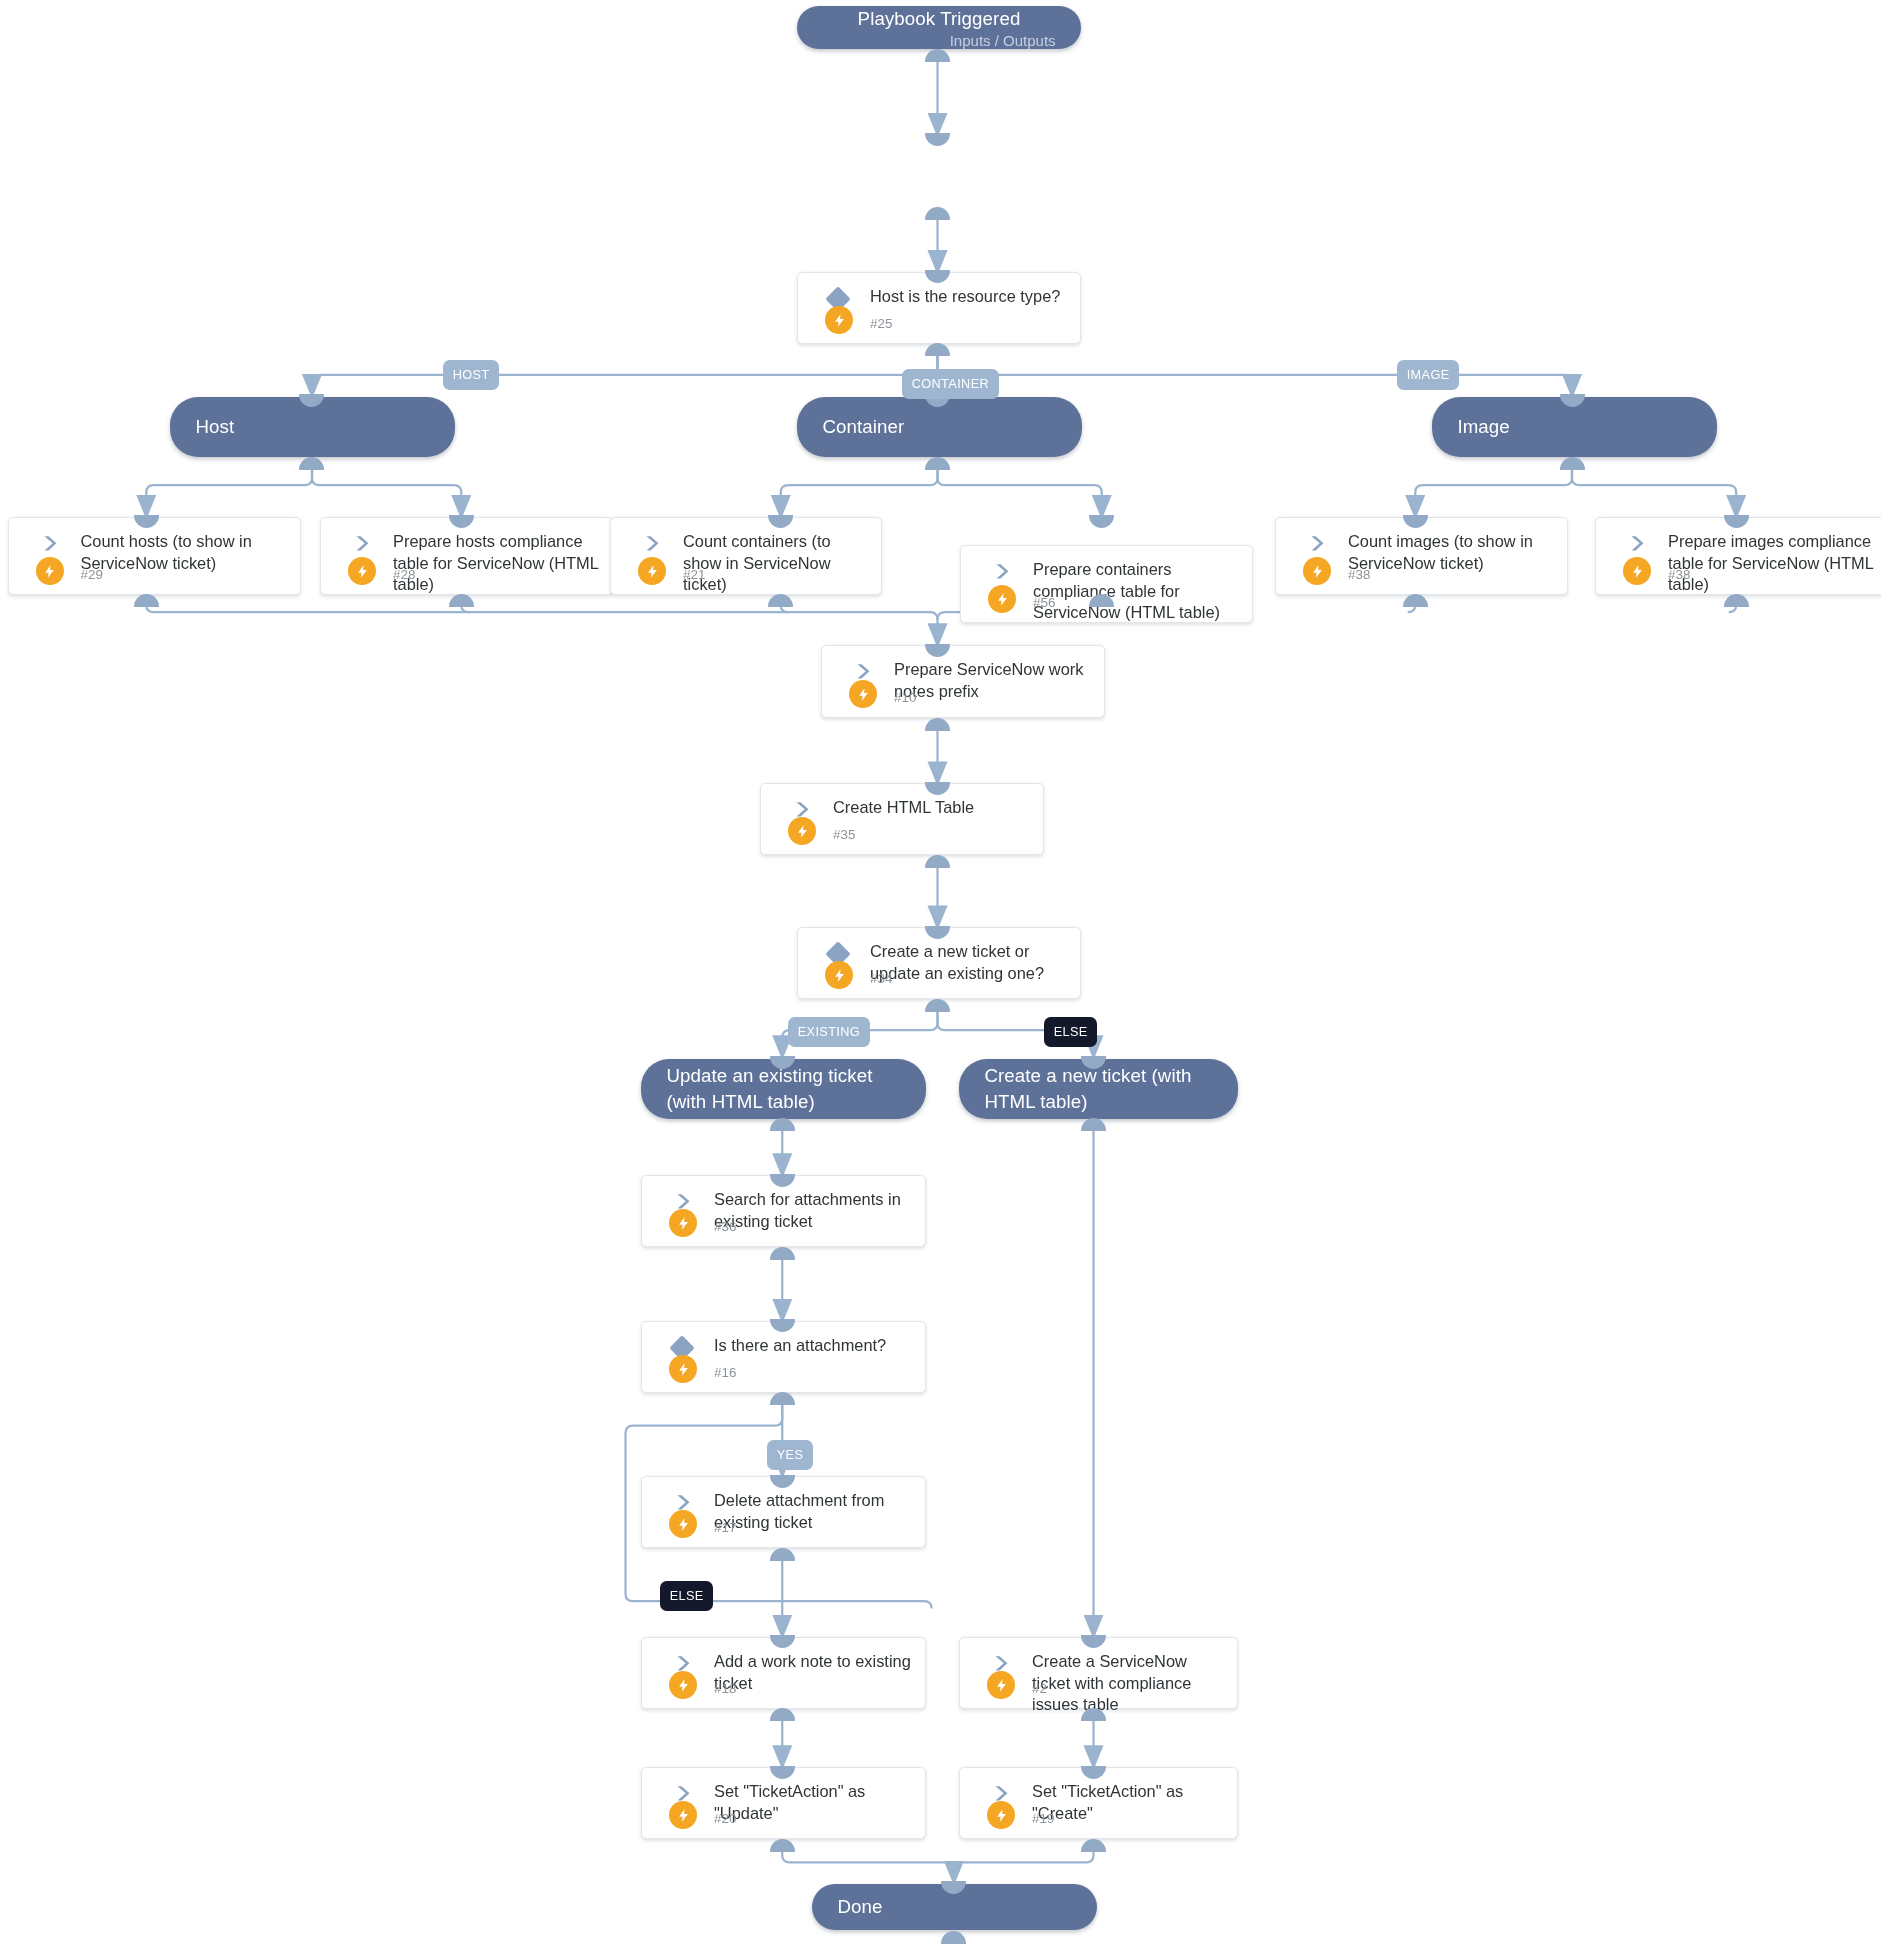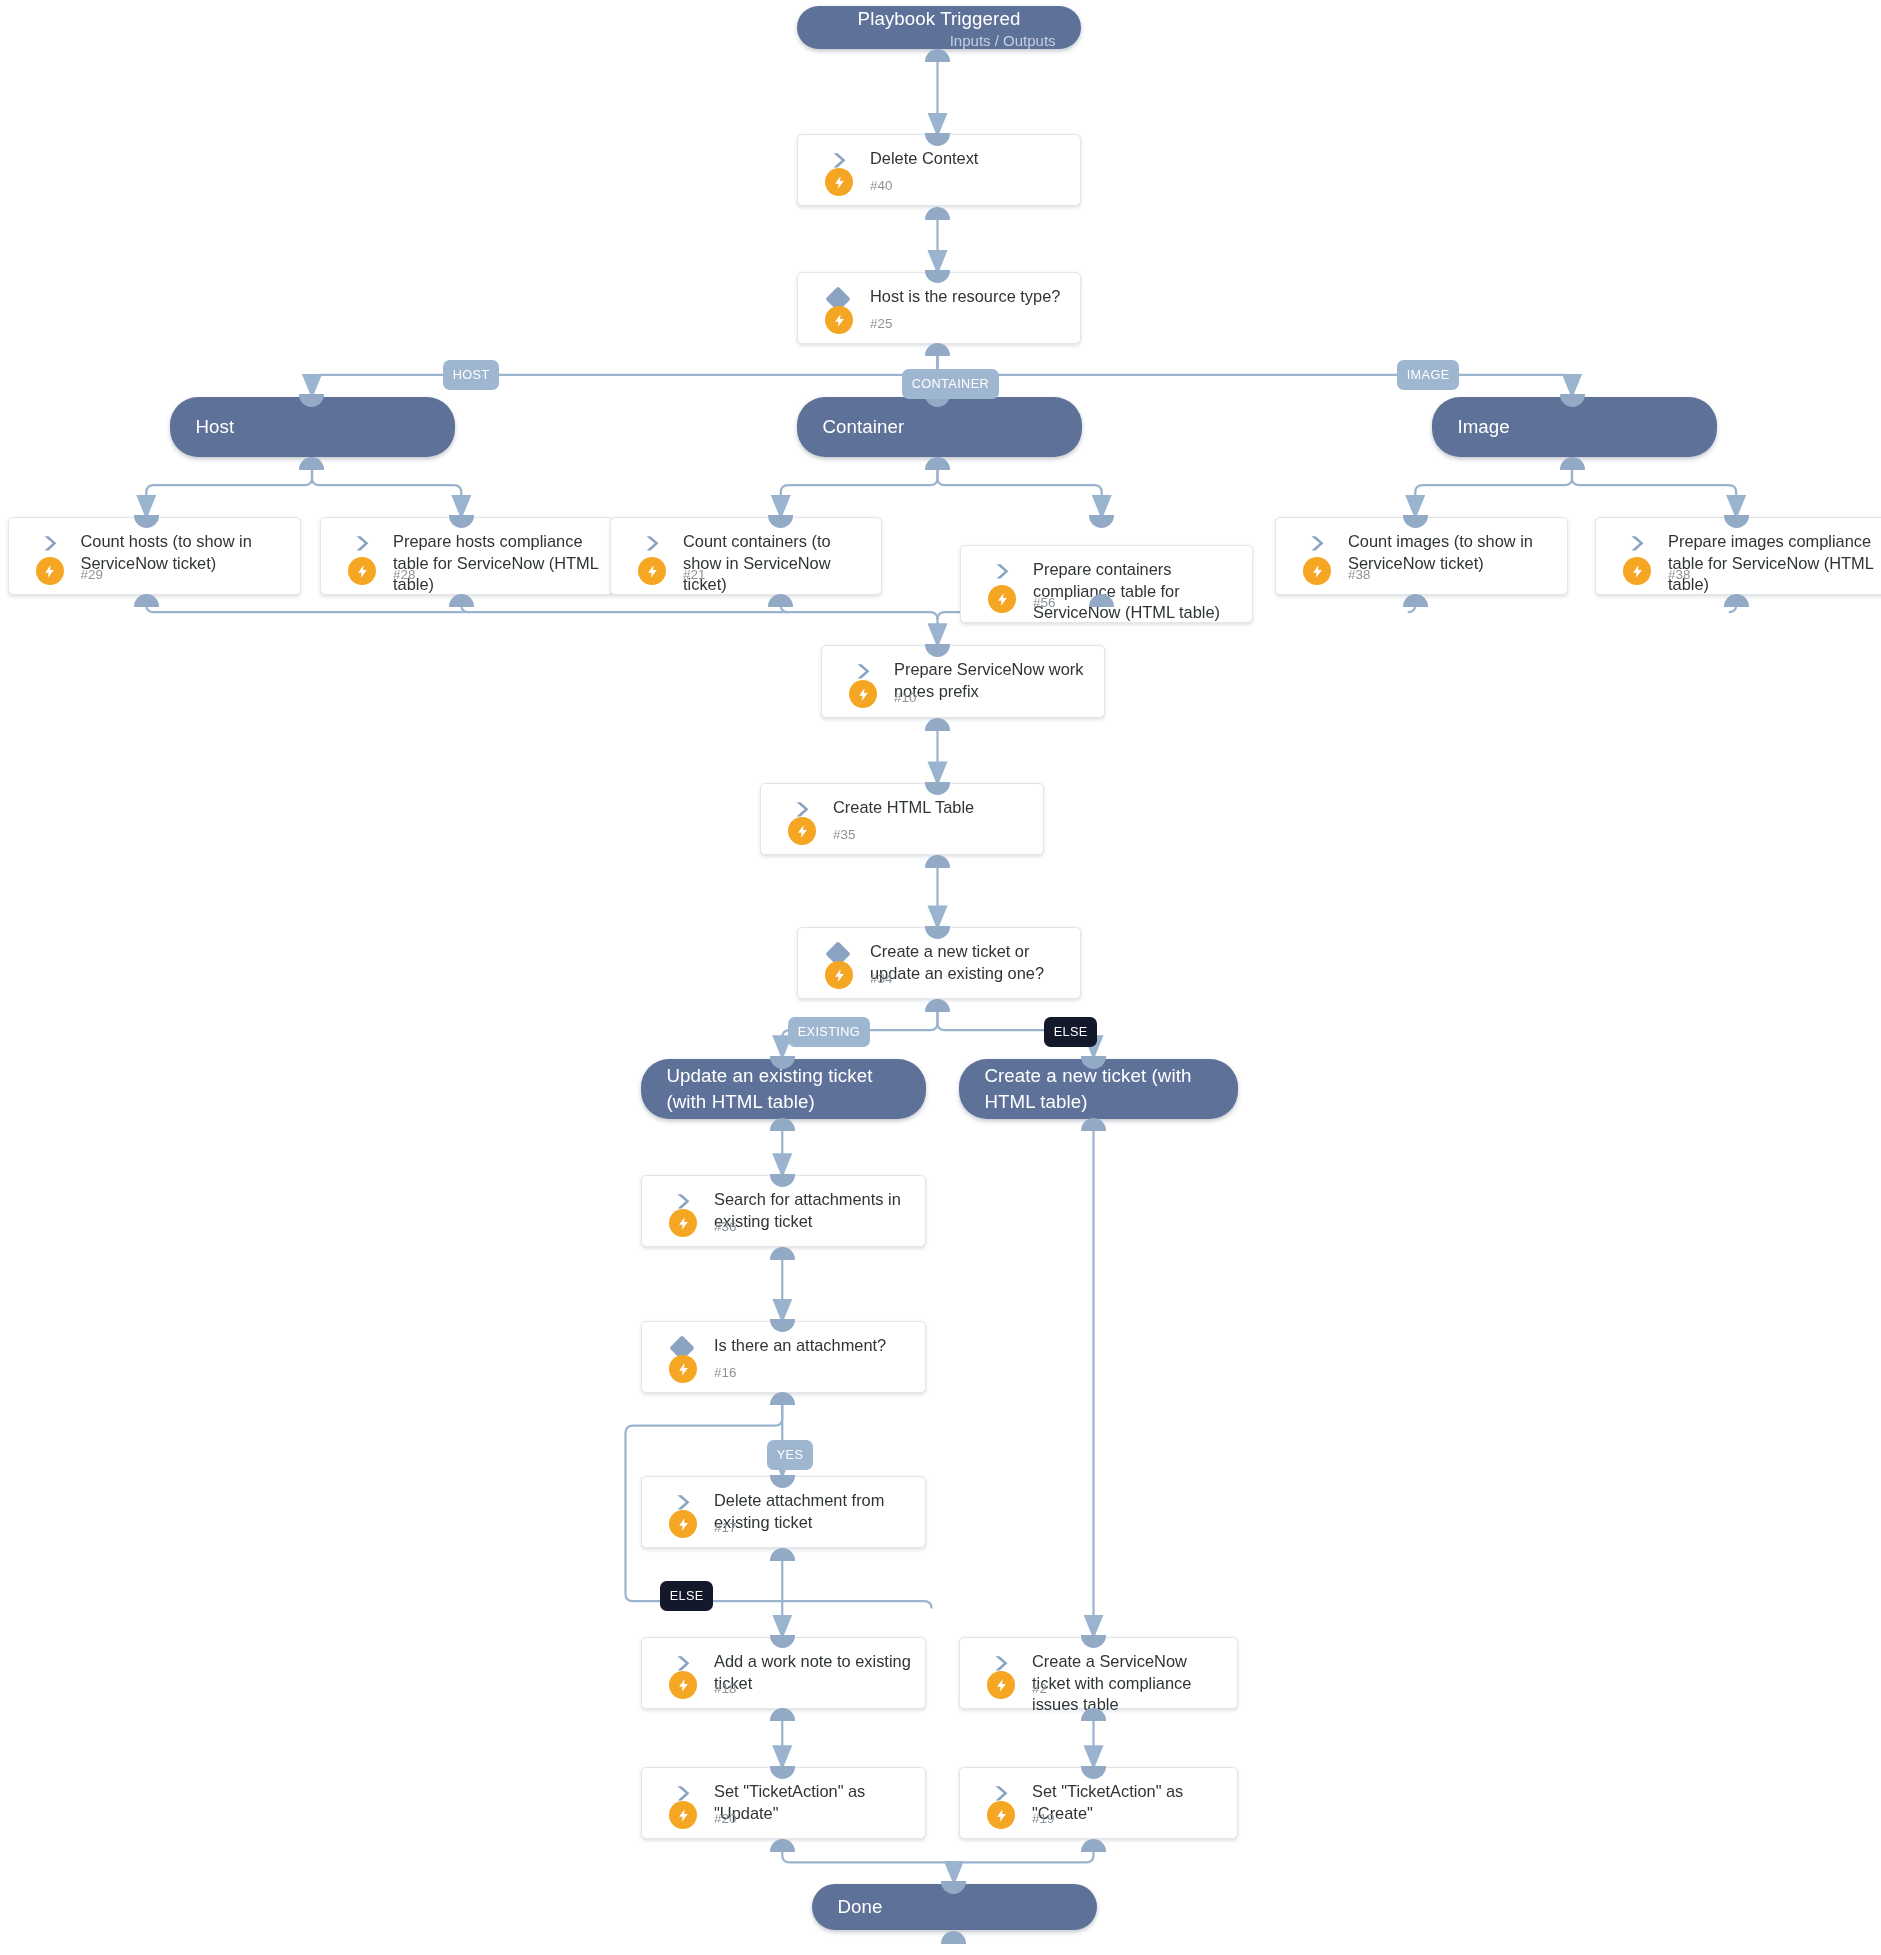--- a/index.html
+++ b/index.html
@@ -114,36 +114,20 @@
     </g>
   </svg>
 
   <div class="pill" style="left:797px;top:6px;width:284px;height:43px;flex-direction:column;">
     <span class="ptitle">Playbook Triggered</span>
     <span class="pio">Inputs / Outputs</span>
   </div>
   <div class="sock out" style="left:925px;top:49px;"></div>
 
   <div class="sock in" style="left:925px;top:133px;"></div>
-  <div class="card" style="left:797px;top:134px;width:284px;height:72px;">
-    <div class="crow">
-      <span class="ic-action">
-        <svg viewBox="0 0 26 26">
-            <path d="M6 3 L17 12.5 L6 22 L11.5 22 L22 12.5 L11.5 3 Z" fill="#8ba3c2"></path>
-          </svg>
-      </span>
-      <span class="ic-bolt">
-        <svg viewBox="0 0 24 24">
-            <path d="M13.5 2 L5 14 h5.5 L9.5 22 L19 9.5 h-6 z" fill="#fff"></path>
-          </svg>
-      </span>
-      <div class="ctitle">Delete Context</div>
-      <div class="cnum">#40</div>
-    </div>
-  </div>
   <div class="sock out" style="left:925px;top:207px;"></div>
 
   <div class="sock in" style="left:925px;top:270px;"></div>
   <div class="card" style="left:797px;top:272px;width:284px;height:72px;">
     <div class="crow">
       <span class="ic-decision"></span>
       <span class="ic-bolt">
         <svg viewBox="0 0 24 24">
             <path d="M13.5 2 L5 14 h5.5 L9.5 22 L19 9.5 h-6 z" fill="#fff"></path>
           </svg>

